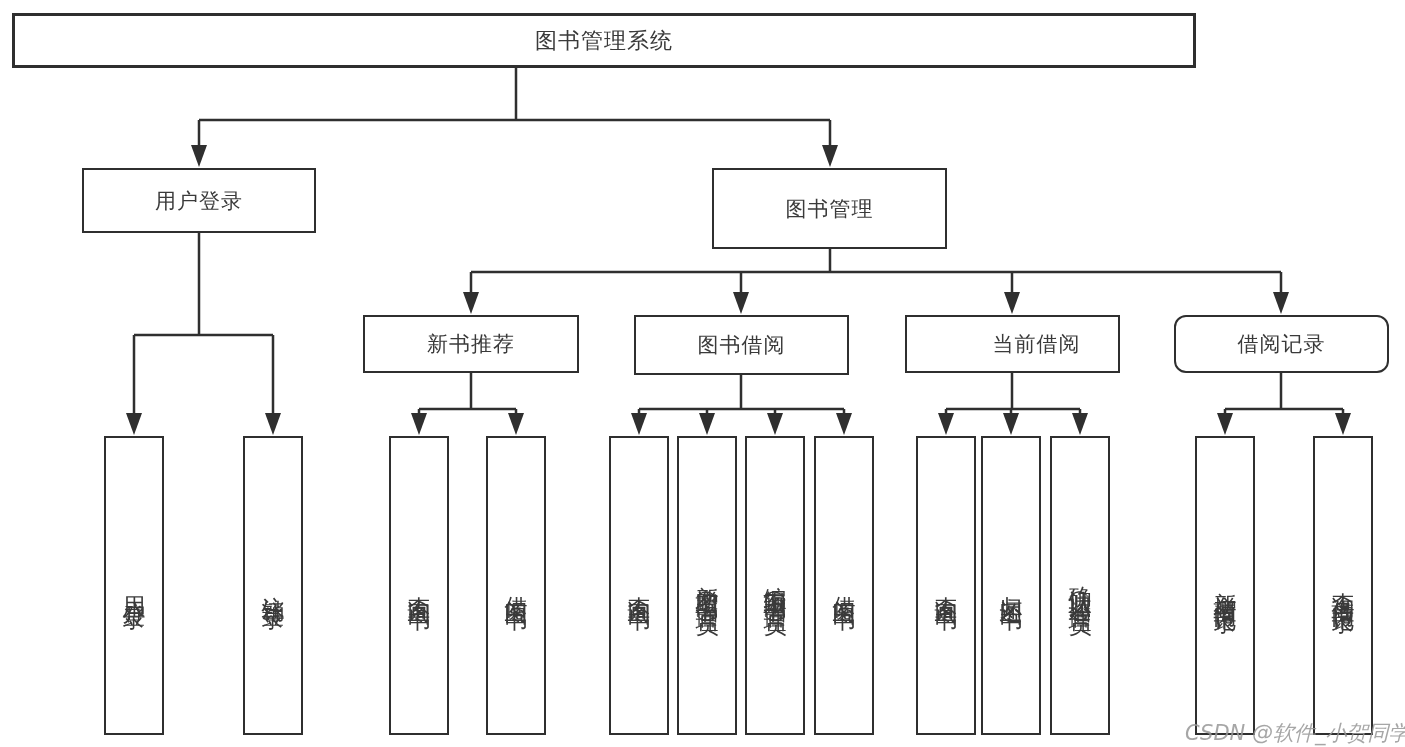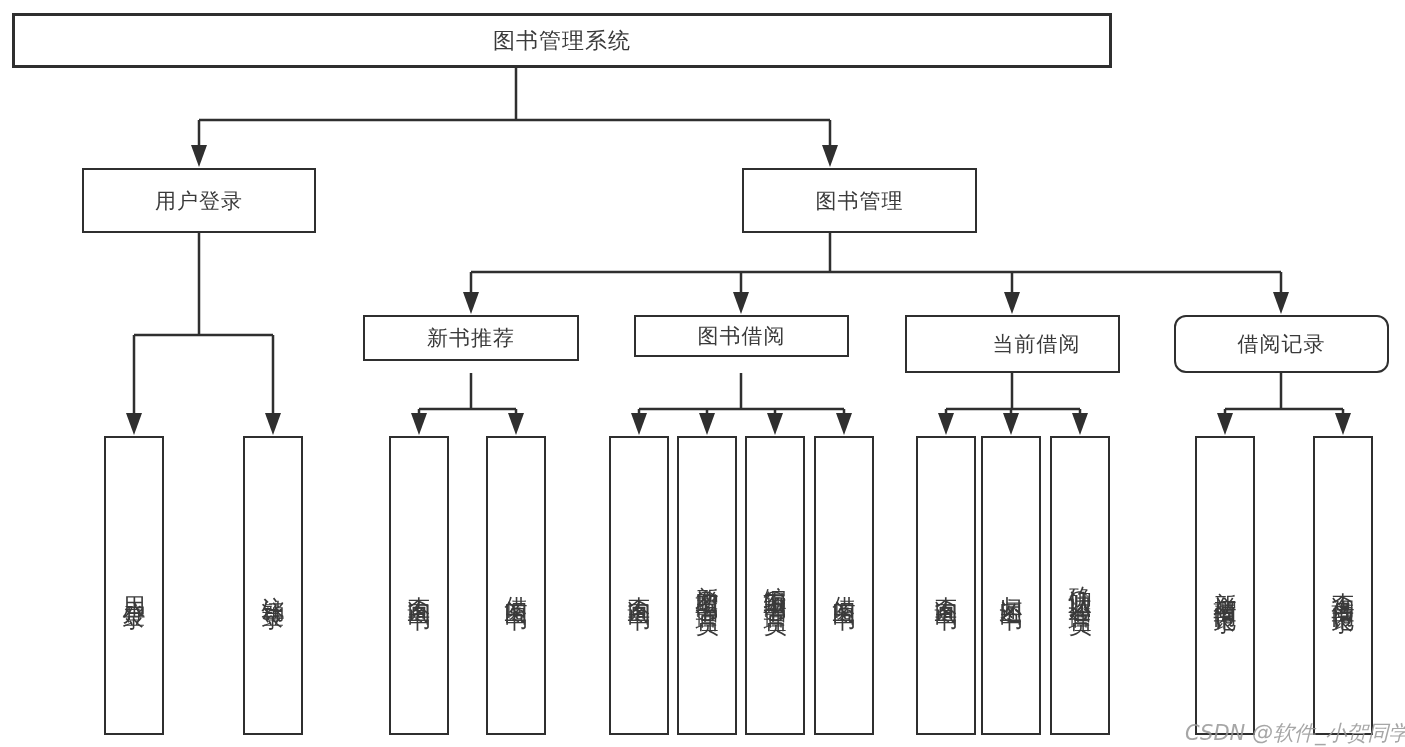--- a/index.html
+++ b/index.html
@@ -118,27 +118,27 @@
       <polygon points="1072,413 1088,413 1080,435"></polygon>
     </g>
 
     <g>
       <path d="M1281,373 V409 M1225,409 H1343 M1225,409 V418 M1343,409 V418"></path>
       <polygon points="1217,413 1233,413 1225,435"></polygon>
       <polygon points="1335,413 1351,413 1343,435"></polygon>
     </g>
   </svg>
 
-  <div class="node root" style="left:12px; top:13px; width:1100px; height:55px;">图书管理系统</div>
+  <div class="node root" style="left:12px; top:13px; width:1184px; height:55px;">图书管理系统</div>
 
   <div class="node" style="left:82px; top:168px; width:234px; height:65px;">用户登录</div>
-  <div class="node" style="left:712px; top:168px; width:235px; height:65px;margin-left:30px;">图书管理</div>
+  <div class="node" style="left:712px; top:168px; width:235px; height:81px;">图书管理</div>
 
-  <div class="node" style="left:363px; top:315px; width:216px; height:46px;font-family:Liberation Serif, serif;">新书推荐</div>
-  <div class="node" style="left:634px; top:315px; width:215px; height:42px;">图书借阅</div>
+  <div class="node" style="left:363px; top:315px; width:216px; height:58px;font-family:Liberation Serif, serif;">新书推荐</div>
+  <div class="node" style="left:634px; top:315px; width:215px; height:60px;">图书借阅</div>
   <div class="node" style="left:905px; top:315px; width:215px; height:58px;padding-left:48px;">当前借阅</div>
   <div class="node" style="left:1174px; top:315px; width:215px; height:58px;border-radius:12px;">借阅记录</div>
 
   <div class="node leaf" style="left:104px;">
     <span class="vtext">用户登录</span>
   </div>
   <div class="node leaf" style="left:243px;">
     <span class="vtext">注销登录</span>
   </div>
 

